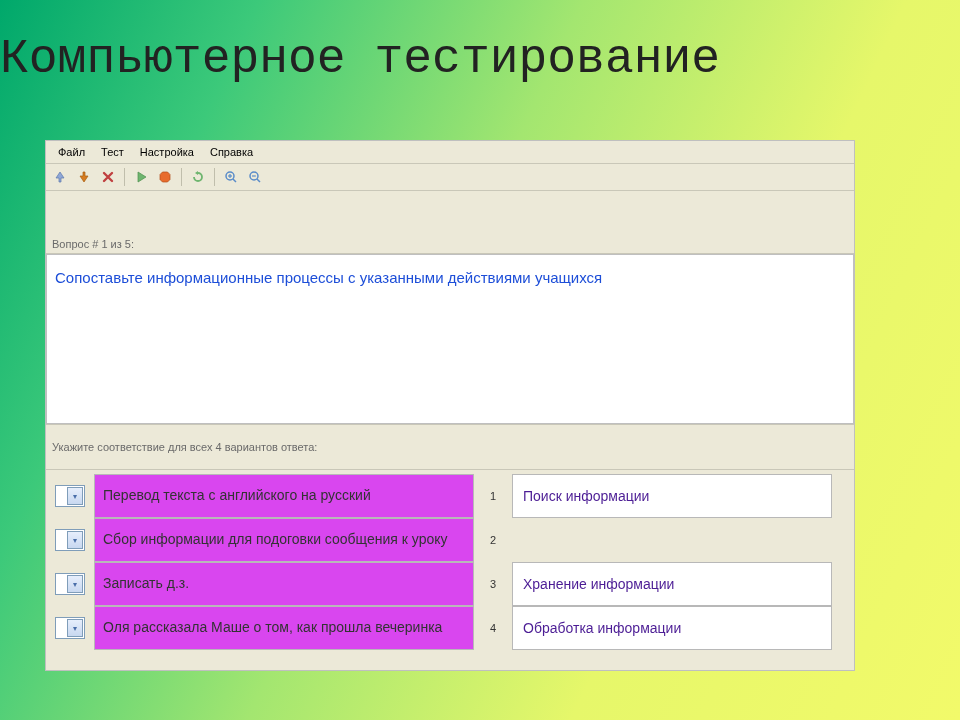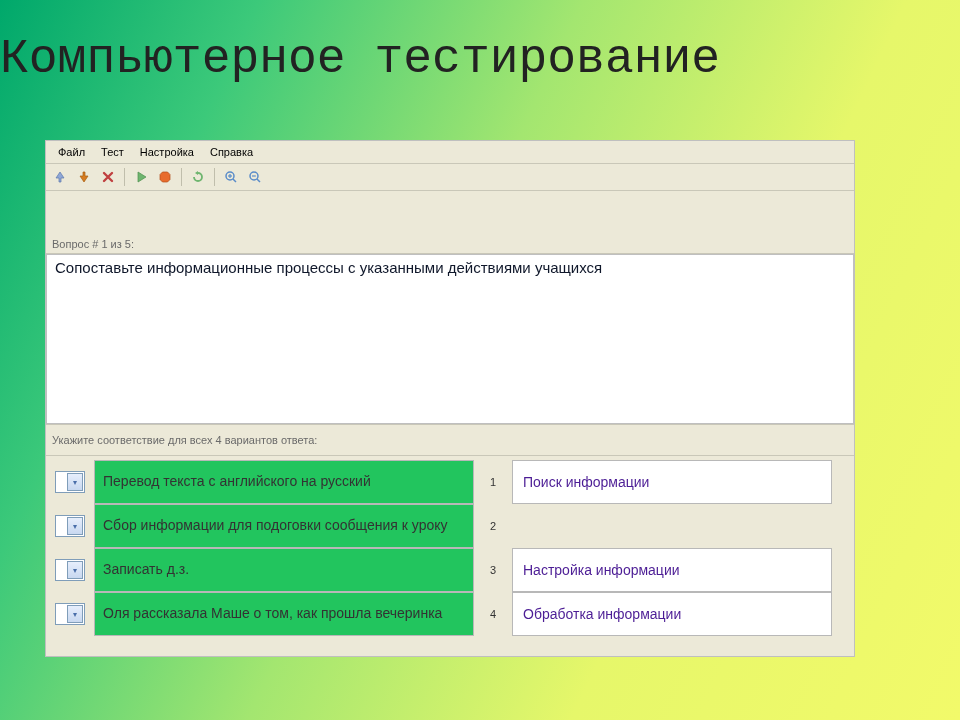--- a/index.html
+++ b/index.html
@@ -61,30 +61,30 @@
     font-size: 11px;
     padding: 3px 6px;
     border-bottom: 1px solid #c9c7b8;
     margin-top: 44px;
   }
   .question-area {
     background: #ffffff;
     border: 1px solid #bfbfbf;
     margin: 0;
     height: 170px;
-    padding: 4px 8px;
+    padding: 14px 8px;
     font-size: 15px;
     font-family: Verdana, Geneva, sans-serif;
-    color: #0f172a;
+    color: #1d4ed8;
   }
   .instruction-strip {
     background: #ece9d8;
     color: #6a6a6a;
     font-size: 11px;
-    padding: 9px 6px;
+    padding: 16px 6px;
     border-top: 1px solid #c9c7b8;
     border-bottom: 1px solid #c9c7b8;
   }
   .match-area {
     background: #ece9d8;
     padding: 4px 0 8px 0;
   }
   .match-row {
     display: flex;
     align-items: stretch;
@@ -113,21 +113,21 @@
     background: linear-gradient(#e6eefc, #c8d8f0);
     border: 1px solid #7f9db9;
     display: inline-flex;
     align-items: center;
     justify-content: center;
     font-size: 8px;
     color: #4a6ea9;
   }
   .left-cell {
     width: 380px;
-    background: #22c55e;
+    background: #d946ef;
     border: 1px solid #b8b8b8;
     padding: 4px 8px;
     font-family: Verdana, Geneva, sans-serif;
     font-size: 14px;
     color: #333;
     display: flex;
     align-items: center;
     line-height: 1.25;
   }
   .num-col {
@@ -253,21 +253,21 @@
     </div>
 
     <div class="match-row">
       <div class="dd-col">
         <div class="dropdown">
           <span class="dropdown-arrow">▾</span>
         </div>
       </div>
       <div class="left-cell">Записать д.з.</div>
       <div class="num-col">3</div>
-      <div class="right-cell">Настройка информации</div>
+      <div class="right-cell">Хранение информации</div>
     </div>
 
     <div class="match-row">
       <div class="dd-col">
         <div class="dropdown">
           <span class="dropdown-arrow">▾</span>
         </div>
       </div>
       <div class="left-cell">Оля рассказала Маше о том, как прошла вечеринка</div>
       <div class="num-col">4</div>

